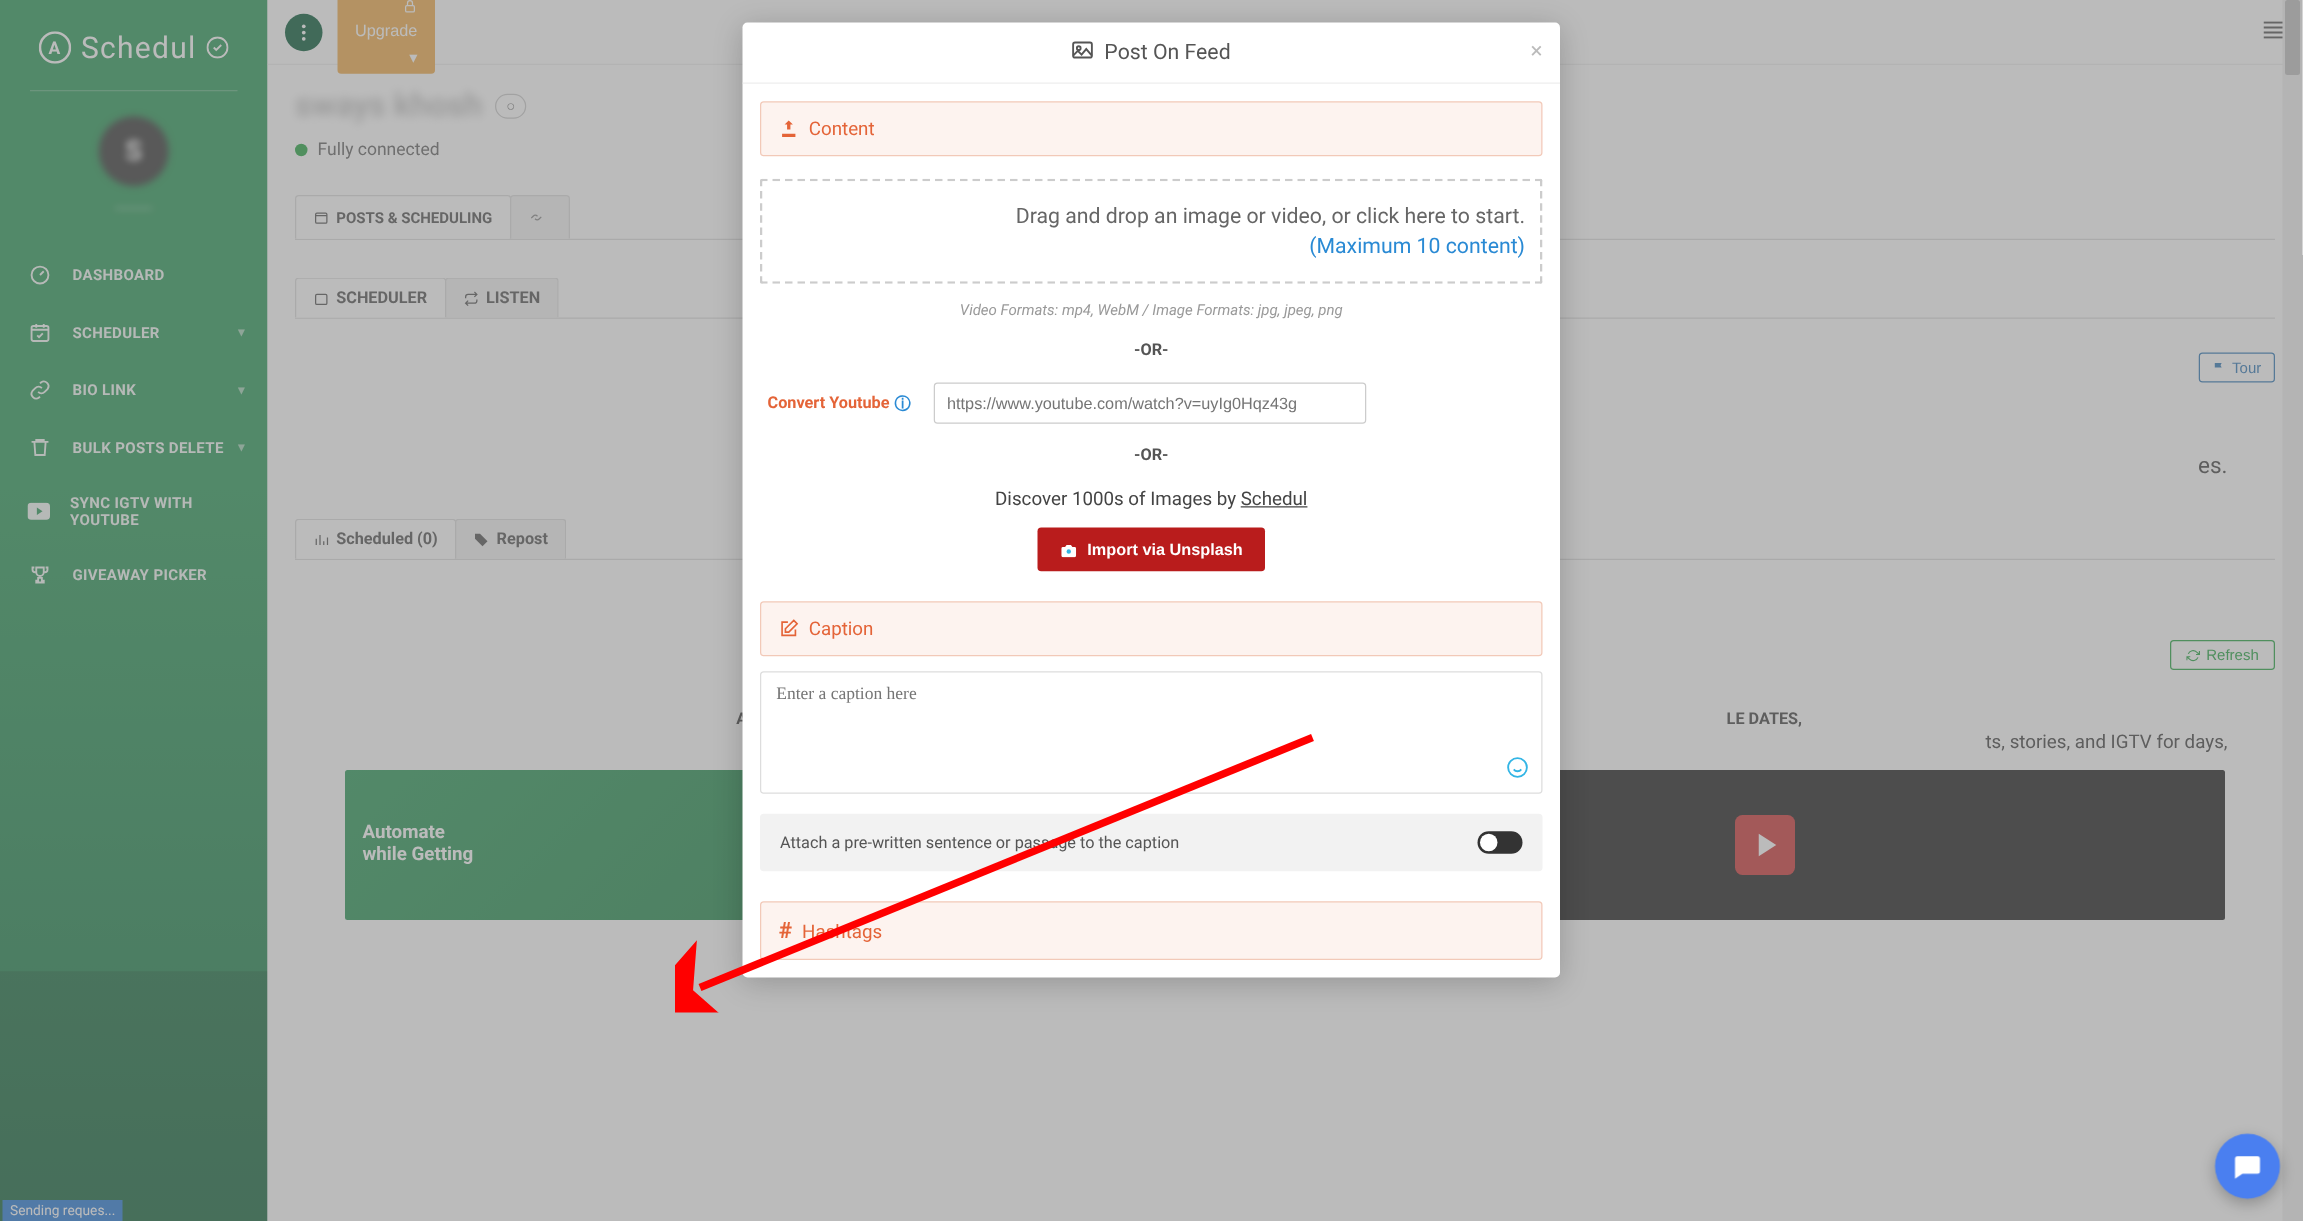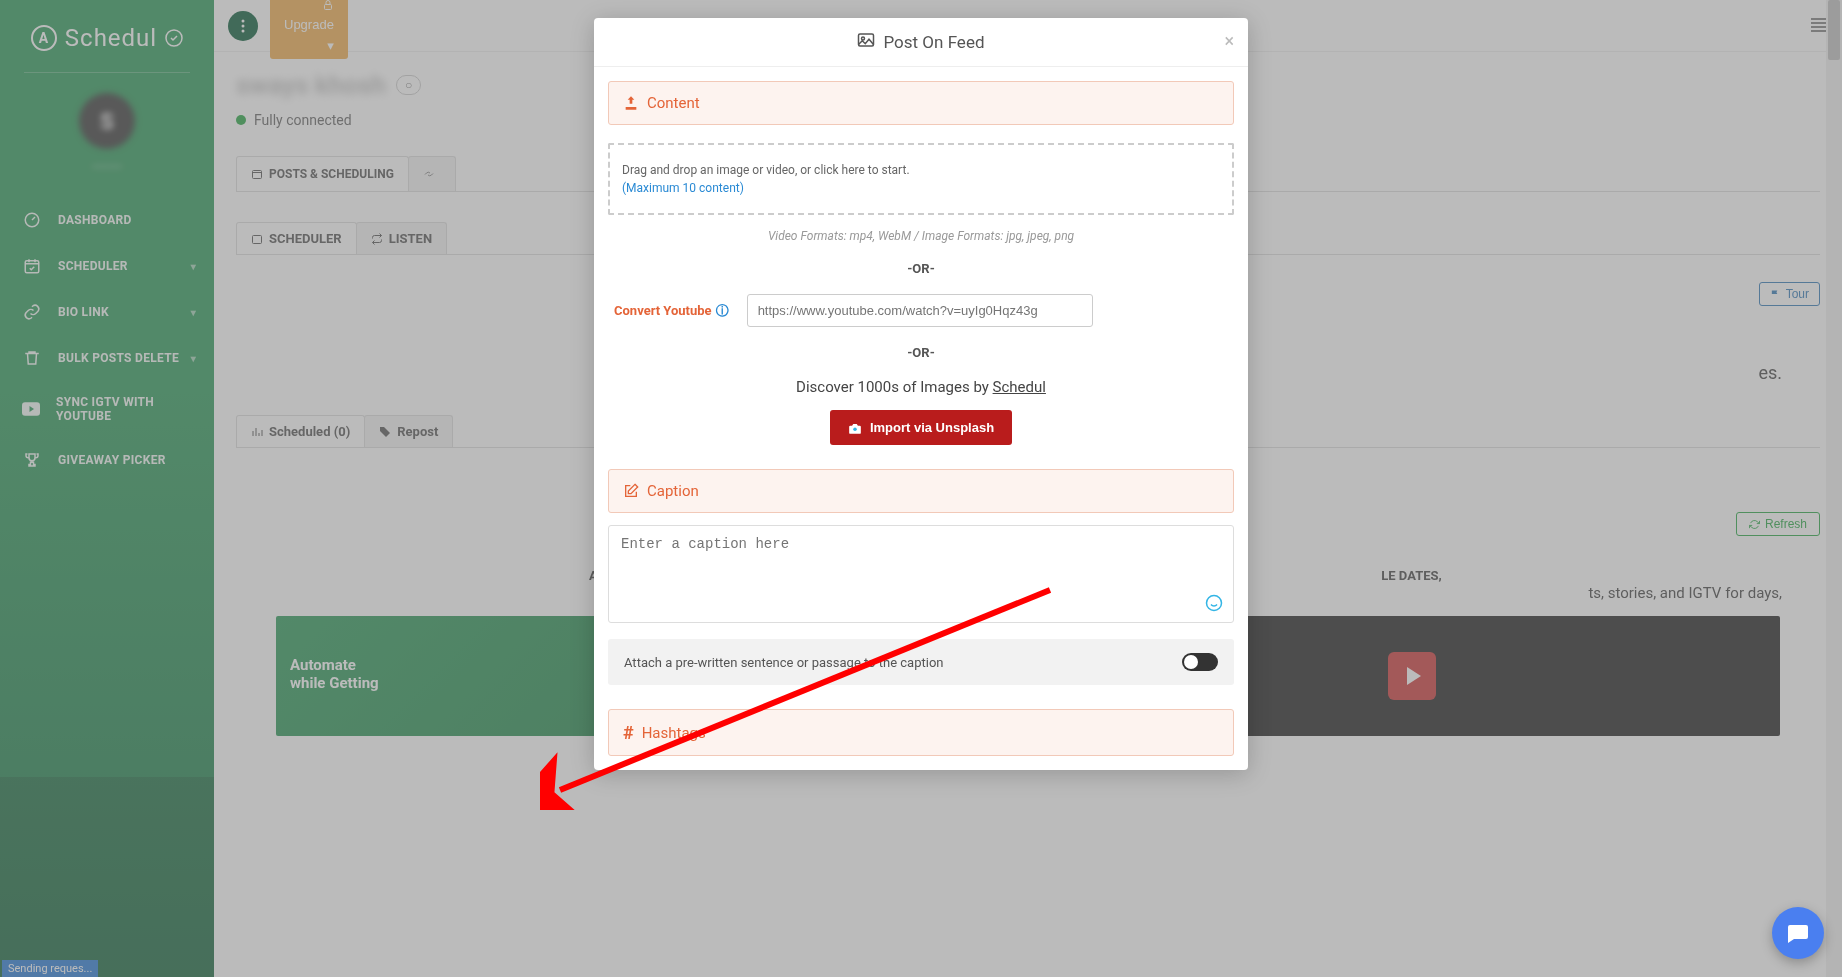--- a/index.html
+++ b/index.html
@@ -59,37 +59,37 @@
 .status-toast { position:fixed; bottom:0; left:2px; background:#2a7cd6; color:#fff; font-size:11px; padding:2px 6px;}
 
 
 .overlay { position:fixed; inset:0; background:rgba(120,120,120,0.5); display:flex; align-items:flex-start; justify-content:center; padding-top:18px; z-index:50;}
 .modal { width:654px; background:#fff; border-radius:4px; box-shadow:0 4px 24px rgba(0,0,0,0.2); max-height:92vh; overflow-y:auto;}
 .modal-hd { padding:14px 16px; border-bottom:1px solid #eee; text-align:center; position:relative; font-size:17px; color:#555; display:flex; align-items:flex-start; justify-content:center; gap:8px;}
 .modal-close { position:absolute; right:14px; top:12px; color:#bbb; cursor:pointer; font-size:18px;}
 .modal-body { padding: 14px;}
 
 .sec-hd { border:1px solid #f2c9b8; background:#fdf3ef; border-radius:3px; padding:12px 14px; color:#e46438; font-size:15px; display:flex; align-items:center; gap:8px;}
-.dropzone { margin-top:18px; border:2px dashed #ccc; border-radius:2px; padding:18px 12px; text-align:left; color:#666; font-size:12px;}
+.dropzone { margin-top:18px; border:2px dashed #ccc; border-radius:2px; padding:18px 12px; text-align:right; color:#666; font-size:17px;}
 .dz-sub { color:#2a8ad4; margin-top:4px;}
 .formats { text-align:center; font-size:12px; color:#999; margin-top:14px; font-style:italic;}
 .formats em{font-style:italic;}
 .or-div { text-align:center; font-size:13px; font-weight:700; color:#555; margin:18px 0;}
 .yt-row { display:flex; align-items:center; gap:18px; padding:0 6px;}
 .yt-lbl { color:#e46438; font-size:13px; font-weight:700; display:flex; align-items:center; gap:4px;}
 .yt-lbl .info{color:#2a8ad4; font-size:13px;}
 .yt-in { flex:0 0 346px;}
 .yt-in input { width:100%; padding:8px 10px; border:1px solid #ccc; border-radius:3px; font-size:13px;}
 .unsplash-row { text-align:center; margin:18px 0 14px; font-size:15px; color:#444;}
 .unsplash-row a {color:#444; text-decoration:underline;}
 .import-btn { display:flex; align-items:center; gap:8px; background:#b91c1c; color:#fff; border:none; border-radius:3px; padding:10px 18px; font-size:13px; font-weight:600; margin:0 auto; cursor:pointer;}
 
 .gap { height:24px;}
 .caption-area { border:1px solid #ddd; border-radius:3px; min-height:98px; padding:10px 12px; position:relative; margin-top:12px;}
-.caption-area textarea { border:none; width:100%; height:60px; resize:none; outline:none; font-size:14px; font-family:Liberation Mono, monospace; color:#555;}
+.caption-area textarea { border:none; width:100%; height:60px; resize:none; outline:none; font-size:14px; font-family:Liberation Serif, serif; color:#555;}
 .emoji-btn { position:absolute; right:10px; bottom:6px; color:#33b5e5; font-size:18px; cursor:pointer;}
 .attach-row { background:#f2f2f2; border-radius:3px; padding:14px 16px; margin-top:16px; display:flex; align-items:center; justify-content:space-between; font-size:13px; color:#555;}
 .toggle { width:36px; height:18px; background:#333; border-radius:10px; position:relative; cursor:pointer;}
 .toggle::after{content:''; width:14px; height:14px; background:#fff; border-radius:50%; position:absolute; left:2px; top:2px;}
 
 
 .arrow { position:absolute; pointer-events:none; z-index:60;}
 
 
 .chat-fab { position:fixed; right:18px; bottom:18px; width:52px; height:52px; border-radius:50%; background:#4a7ff0; display:flex; align-items:center; justify-content:center; color:#fff; box-shadow:0 4px 12px rgba(0,0,0,0.25); cursor:pointer; z-index:100;}

